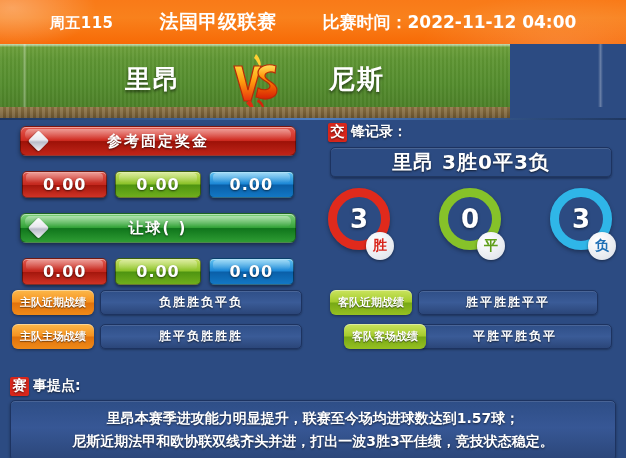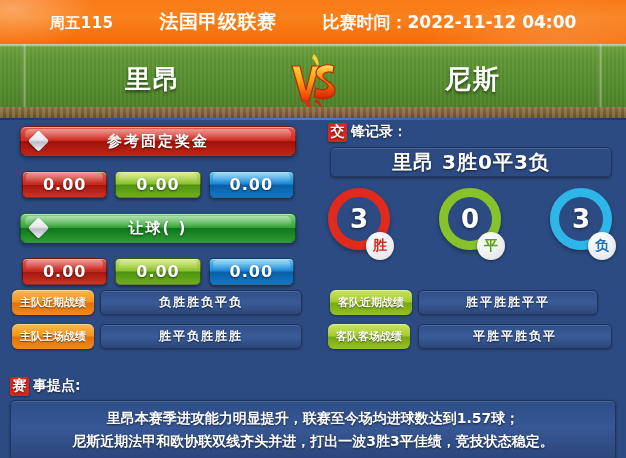--- a/index.html
+++ b/index.html
@@ -22,21 +22,21 @@
     display:flex; align-items:center; justify-content:center;
     color:#fff;
   }
   .hd-row { display:flex; align-items:baseline; gap:0; }
   .hd-round { font-size:15px; font-weight:bold; letter-spacing:.5px; }
   .hd-league { font-size:19px; font-weight:bold; margin-left:46px; letter-spacing:.5px;}
   .hd-time { font-size:17px; font-weight:bold; margin-left:46px; letter-spacing:0px;}
 
   
   .pitch {
-    position:absolute; left:0; top:44px; width:626px; height:74px;
+    position:absolute; left:0; top:44px; width:510px; height:74px;
     background:
       linear-gradient(180deg, rgba(255,255,255,.14) 0 2px, rgba(0,0,0,0) 3px),
       repeating-linear-gradient(90deg, rgba(255,255,255,.045) 0 2px, rgba(0,0,0,.03) 2px 4px),
       linear-gradient(180deg,#6fa23c 0%,#5e9533 22%,#548c2d 55%,#477a25 100%);
   }
   .pitch::after{
     content:""; position:absolute; left:0; right:0; bottom:0; height:11px;
     background:
       repeating-linear-gradient(90deg, rgba(255,255,255,.10) 0 3px, rgba(0,0,0,.07) 3px 6px),
       linear-gradient(180deg,#8e7443 0%,#7b6238 60%,#6b5530 100%);
@@ -332,21 +332,21 @@
       <div class="form-val" style="left:100px; width:202px;">胜平负胜胜胜</div>
     </div>
   </div>
 
   <div class="forms-right">
     <div class="form-row">
       <div class="form-tag tag-green" style="left:14px;">客队近期战绩</div>
       <div class="form-val" style="left:102px; width:180px;">胜平胜胜平平</div>
     </div>
     <div class="form-row">
-      <div class="form-tag tag-green" style="left:12px;">客队客场战绩</div>
+      <div class="form-tag tag-green" style="left:28px;">客队客场战绩</div>
       <div class="form-val" style="left:102px; width:194px;">平胜平胜负平</div>
     </div>
   </div>
 
   <div class="tips">
     <div class="tips-label">
       <span class="redbox">赛</span>
       <span>事提点:</span>
     </div>
     <div class="tips-box">

